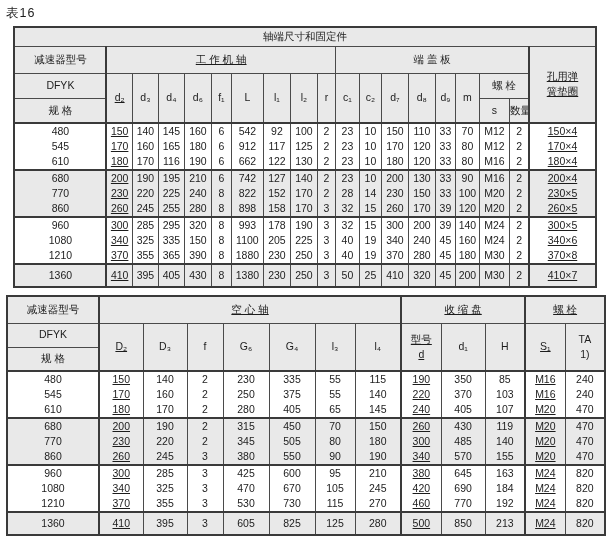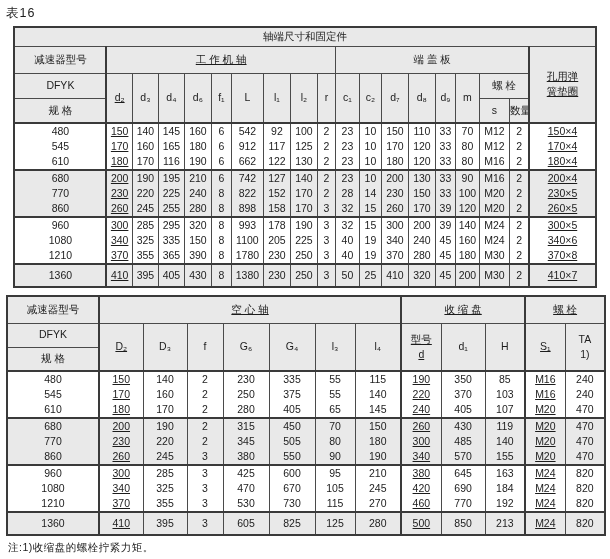--- a/index.html
+++ b/index.html
@@ -279,21 +279,21 @@
           <td>2</td>
           <td class="thick-l">340×6</td>
         </tr>
         <tr class="gend">
           <td>1210</td>
           <td class="thick-l">370</td>
           <td>355</td>
           <td>365</td>
           <td>390</td>
           <td>8</td>
-          <td>1780</td>
+          <td>1880</td>
           <td>230</td>
           <td>250</td>
           <td>3</td>
           <td>40</td>
           <td>19</td>
           <td>370</td>
           <td>280</td>
           <td>45</td>
           <td>180</td>
           <td>M30</td>
@@ -515,15 +515,14 @@
           <td>280</td>
           <td class="thick-l">500</td>
           <td>850</td>
           <td>213</td>
           <td class="thick-l">M24</td>
           <td>820</td>
         </tr>
       </tbody>
   </table>
 
-  <div class="footnote">注:1)收缩盘的螺栓拧紧力矩。</div>
 
 </div>
 
 </body></html>

